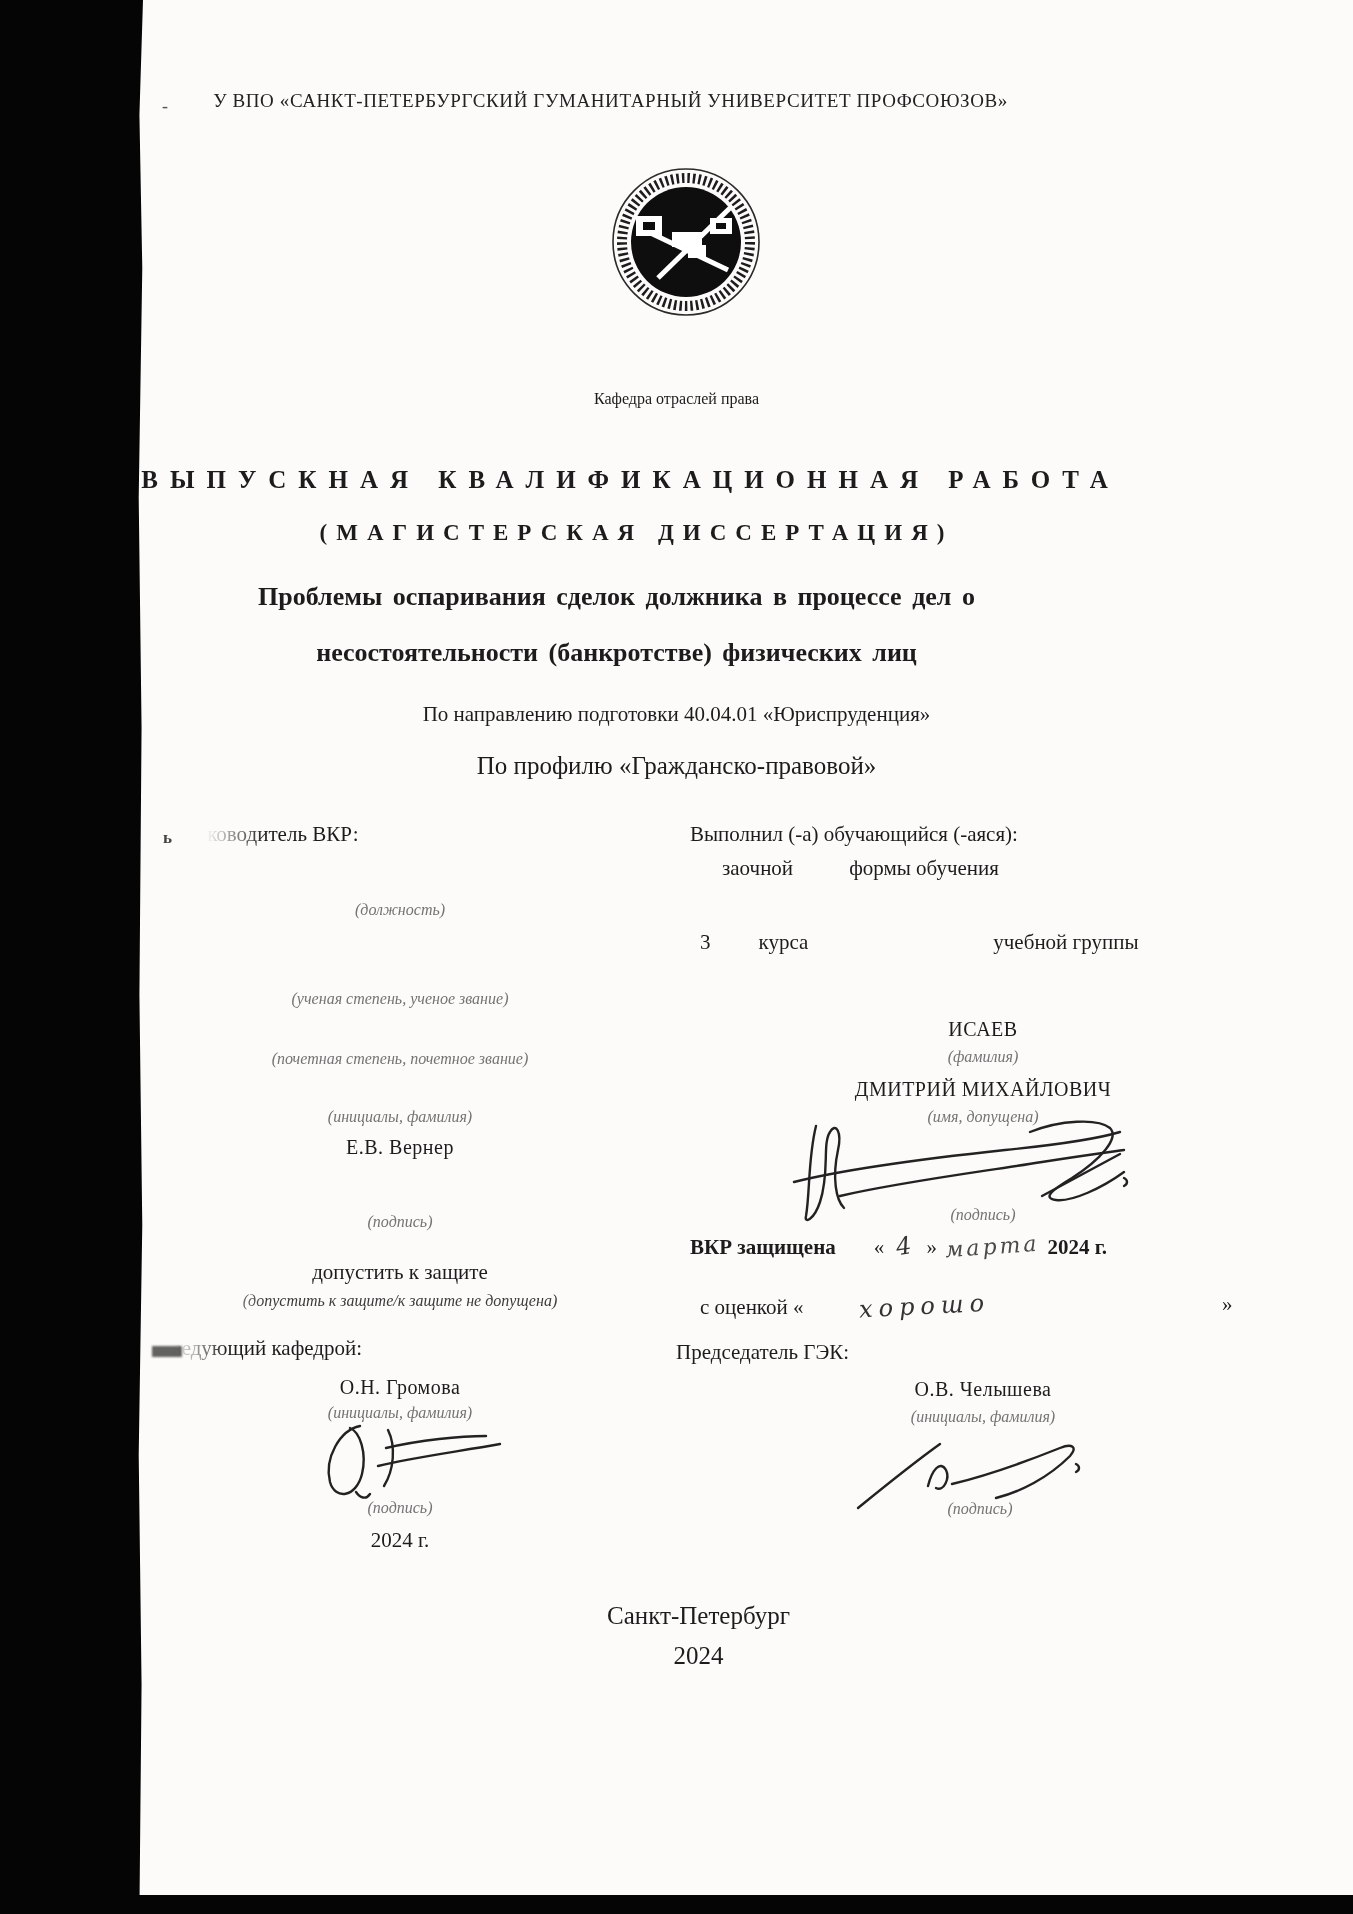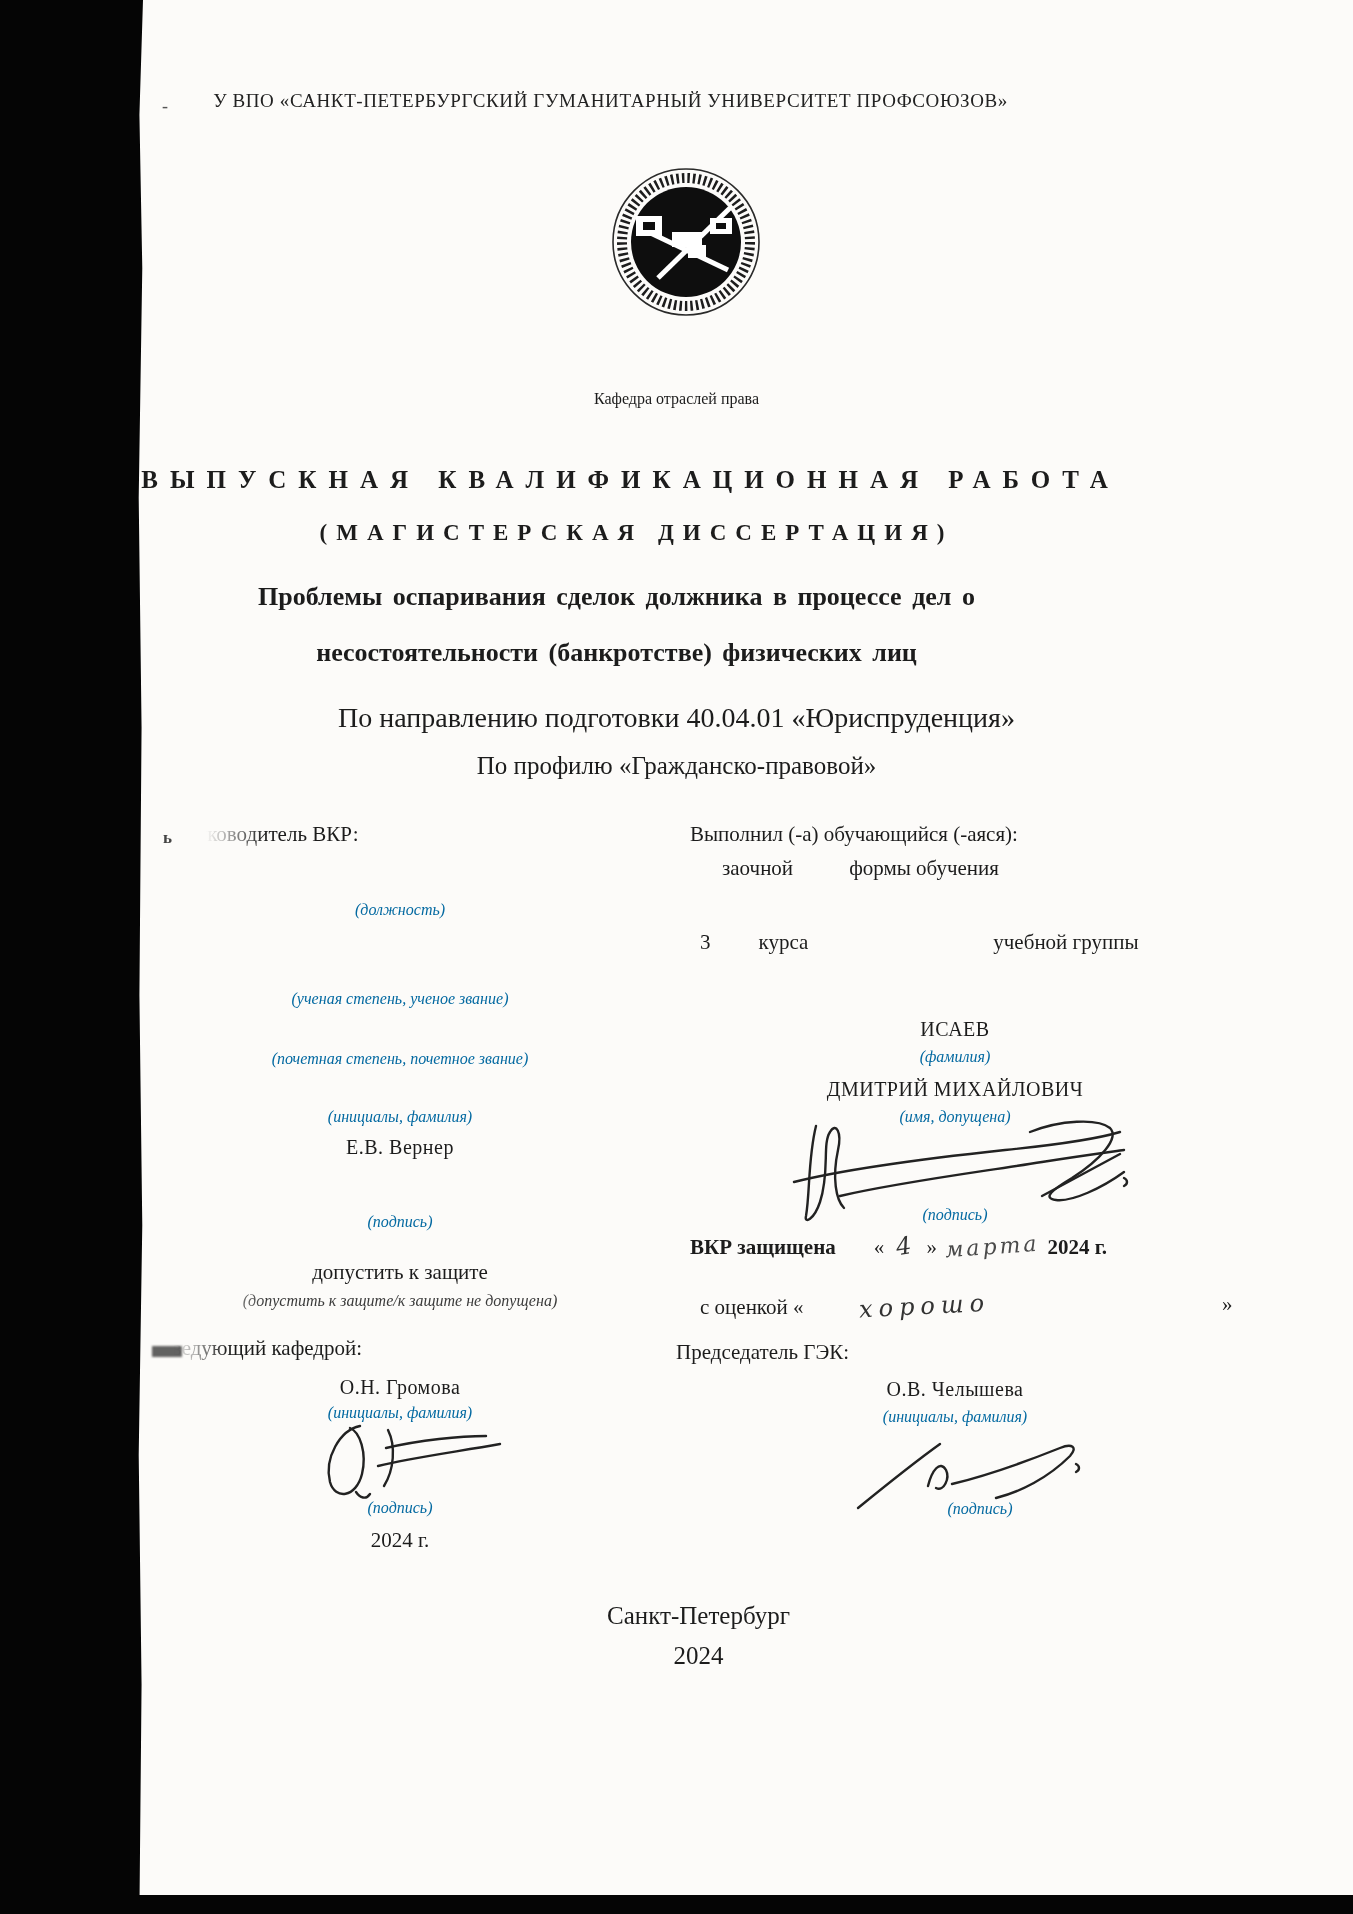--- a/index.html
+++ b/index.html
@@ -7,32 +7,32 @@
     position:relative;
     width:1353px;height:1914px;
     margin:0 auto;
     background:#fcfbf9;
     font-family:"Liberation Serif","DejaVu Serif",serif;
     color:#1c1c1c;
     overflow:hidden;
   }
   .abs{position:absolute;}
   .ctr{width:100%;text-align:center;}
-  .caption{font-style:italic;font-size:16px;color:#0369a1;}
+  .caption{font-style:italic;font-size:16px;color:#737373;}
   .body-text{font-size:21px;}
   .name-text{font-size:20px;letter-spacing:0.5px;}
   .hand{
     font-family:"DejaVu Serif",serif;font-style:italic;color:#333;
     display:inline-block;letter-spacing:3px;
   }
   .bar{background:#050505;z-index:6;}
   .fade{z-index:3;background:linear-gradient(to right,#fcfbf9 30%,rgba(252,251,249,0));}
   .sig{stroke:#222;stroke-width:2.4;fill:none;stroke-linecap:round;}
   .col-left{left:150px;width:500px;text-align:center;}
-  .col-right{left:655px;width:600px;text-align:center;}
+  .col-right{left:683px;width:600px;text-align:center;}
   .z1{z-index:1;}
 </style>
 </head>
 <body>
 
 <div id="page">
 
   <div class="abs bar" style="left:0;top:0;width:143px;height:1914px;
               clip-path:polygon(0 0,100% 0,97.5% 6%,99.5% 14%,97% 26%,99% 38%,97.5% 52%,99.5% 64%,97% 76%,99% 88%,97.5% 100%,0 100%);"></div>
   <div class="abs bar" style="left:112px;right:0;bottom:0;height:19px;"></div>
@@ -59,21 +59,21 @@
   </div>
 
   <div class="abs ctr z1" style="top:390px;font-size:16px;">Кафедра отраслей права</div>
 
   <div class="abs ctr z1" style="left:-46px;top:466px;font-size:25px;font-weight:bold;letter-spacing:12px;">ВЫПУСКНАЯ КВАЛИФИКАЦИОННАЯ РАБОТА</div>
   <div class="abs ctr z1" style="left:-40px;top:520px;font-size:23px;font-weight:bold;letter-spacing:9px;">(МАГИСТЕРСКАЯ ДИССЕРТАЦИЯ)</div>
 
   <div class="abs ctr z1" style="left:-60px;top:582px;font-size:26px;font-weight:bold;word-spacing:4px;">Проблемы оспаривания сделок должника в процессе дел о</div>
   <div class="abs ctr z1" style="left:-60px;top:638px;font-size:26px;font-weight:bold;word-spacing:4px;">несостоятельности (банкротстве) физических лиц</div>
 
-  <div class="abs ctr z1" style="top:702px;font-size:28px;">По направлению подготовки 40.04.01 «Юриспруденция»</div>
+  <div class="abs ctr z1" style="top:702px;font-size:21px;">По направлению подготовки 40.04.01 «Юриспруденция»</div>
   <div class="abs ctr z1" style="top:752px;font-size:25px;">По профилю «Гражданско-правовой»</div>
 
   <span class="abs z1" style="left:163px;top:828px;font-size:17px;color:#444;font-weight:bold;">ь</span>
   <div class="abs z1 body-text" style="left:185px;top:822px;">Руководитель ВКР:</div>
   <div class="abs fade" style="left:180px;top:820px;width:85px;height:30px;"></div>
 
   <div class="abs col-left caption z1" style="top:901px;">(должность)</div>
 
   <div class="abs col-left caption z1" style="top:990px;">(ученая степень, ученое звание)</div>
 

